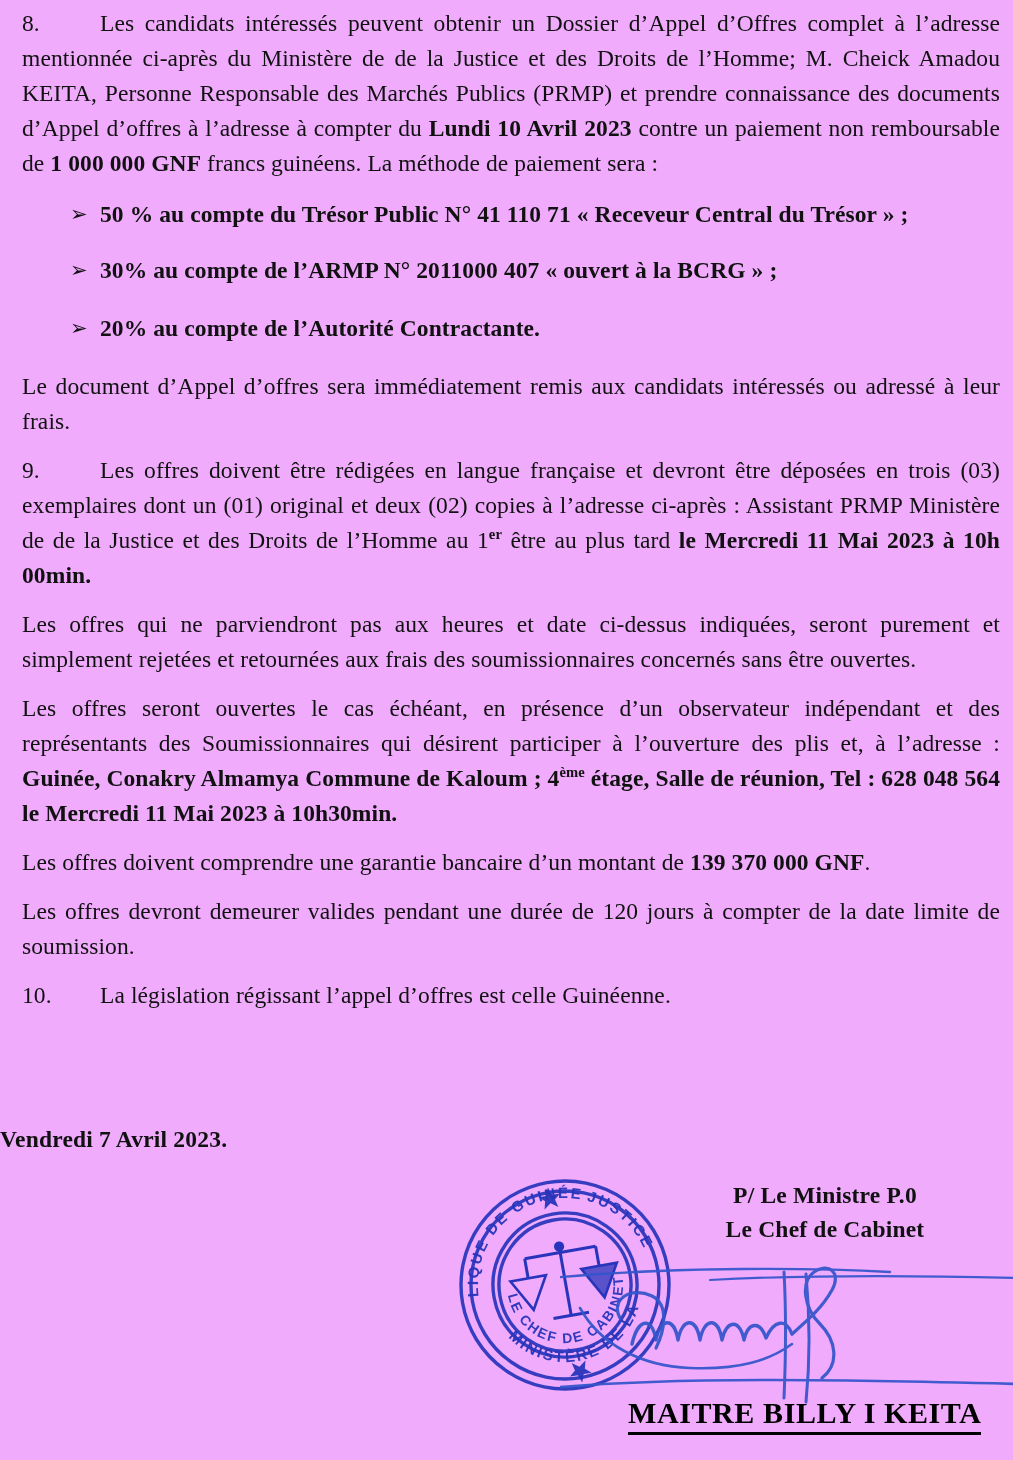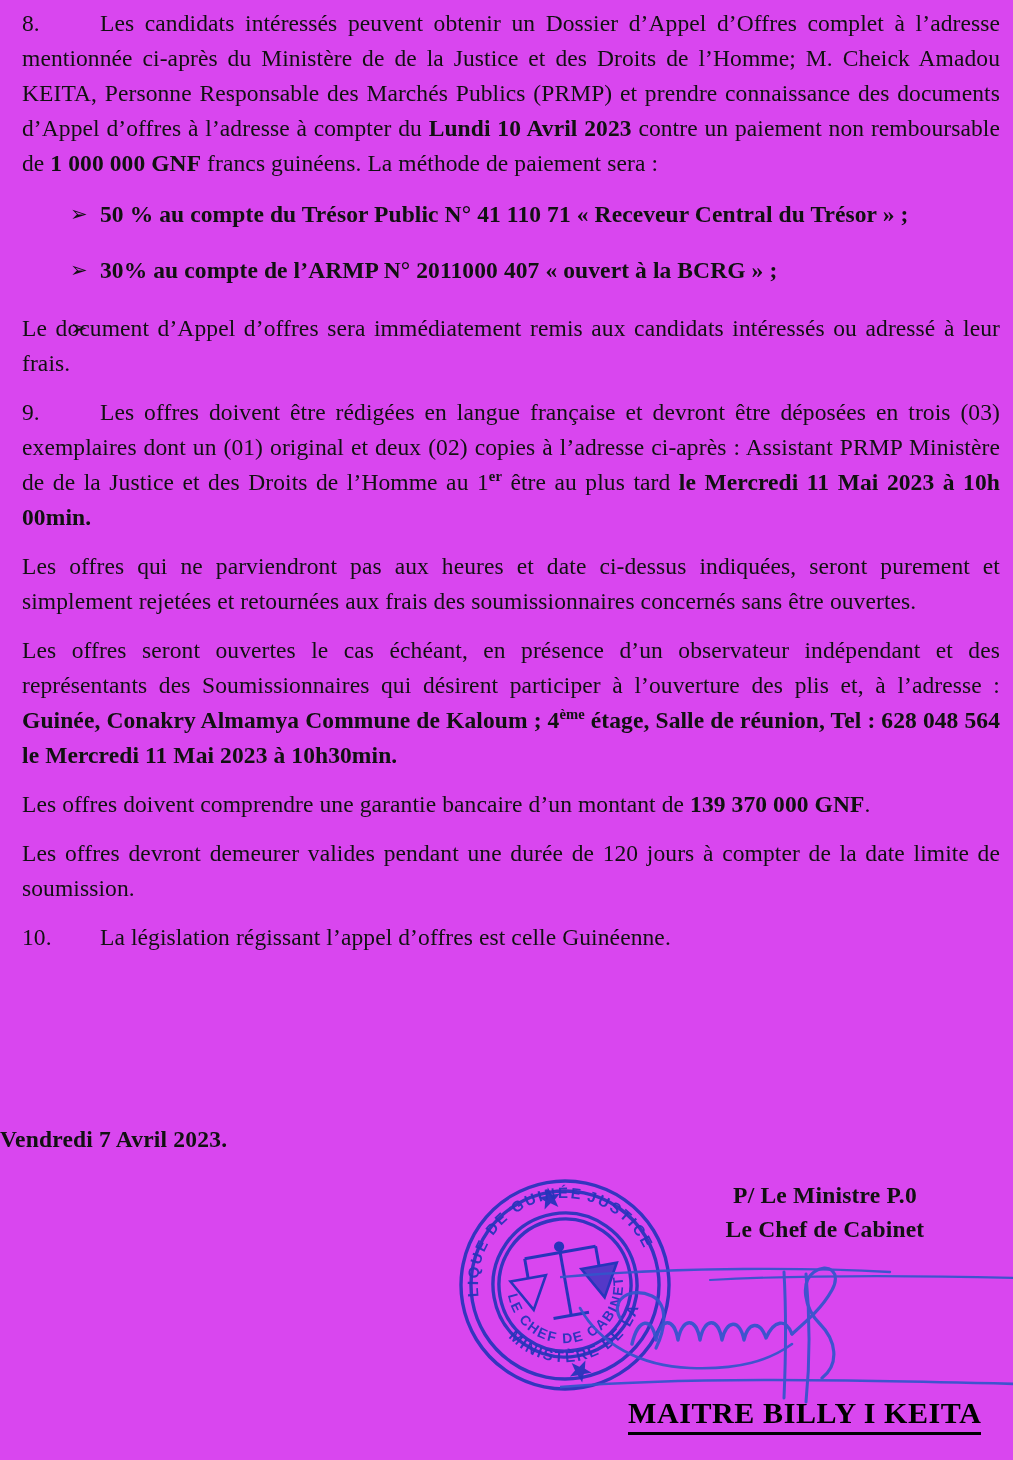--- a/index.html
+++ b/index.html
@@ -8,21 +8,21 @@
     background: #ffffff;
   }
   body {
     font-family: "Liberation Serif", "DejaVu Serif", serif;
     color: #111111;
   }
   #page {
     position: relative;
     width: 1013px;
     height: 1460px;
-    background: #d946ef;
+    background: #f0abfc;
     overflow: hidden;
   }
   .content {
     position: absolute;
     left: 22px;
     top: 0px;
     width: 978px;
   }
   p.para {
     margin: 0 0 14px 0;
@@ -141,20 +141,21 @@
       <li>
         <span class="marker">➢</span>
         <span>50 % au compte du Trésor Public N° 41 110 71 « Receveur Central du Trésor » ;</span>
       </li>
       <li class="tight">
         <span class="marker">➢</span>
         <span>30% au compte de l’ARMP N° 2011000 407 « ouvert à la BCRG » ;</span>
       </li>
       <li class="tight">
         <span class="marker">➢</span>
+        <span>20% au compte de l’Autorité Contractante.</span>
       </li>
     </ul>
 
     <p class="para">Le document d’Appel d’offres sera immédiatement remis aux candidats intéressés ou adressé à leur frais.</p>
 
     <p class="para">
       <span class="numlead">9.</span><span>Les offres doivent être rédigées en langue française et devront être déposées en trois (03) exemplaires dont un (01) original et deux (02) copies à l’adresse ci-après : Assistant PRMP Ministère de de la Justice et des Droits de l’Homme au 1</span><sup>er</sup><span> être au plus tard </span><b>le Mercredi 11 Mai 2023 à 10h 00min.</b>
     </p>
 
     <p class="para">Les offres qui ne parviendront pas aux heures et date ci-dessus indiquées, seront purement et simplement rejetées et retournées aux frais des soumissionnaires concernés sans être ouvertes.</p>

